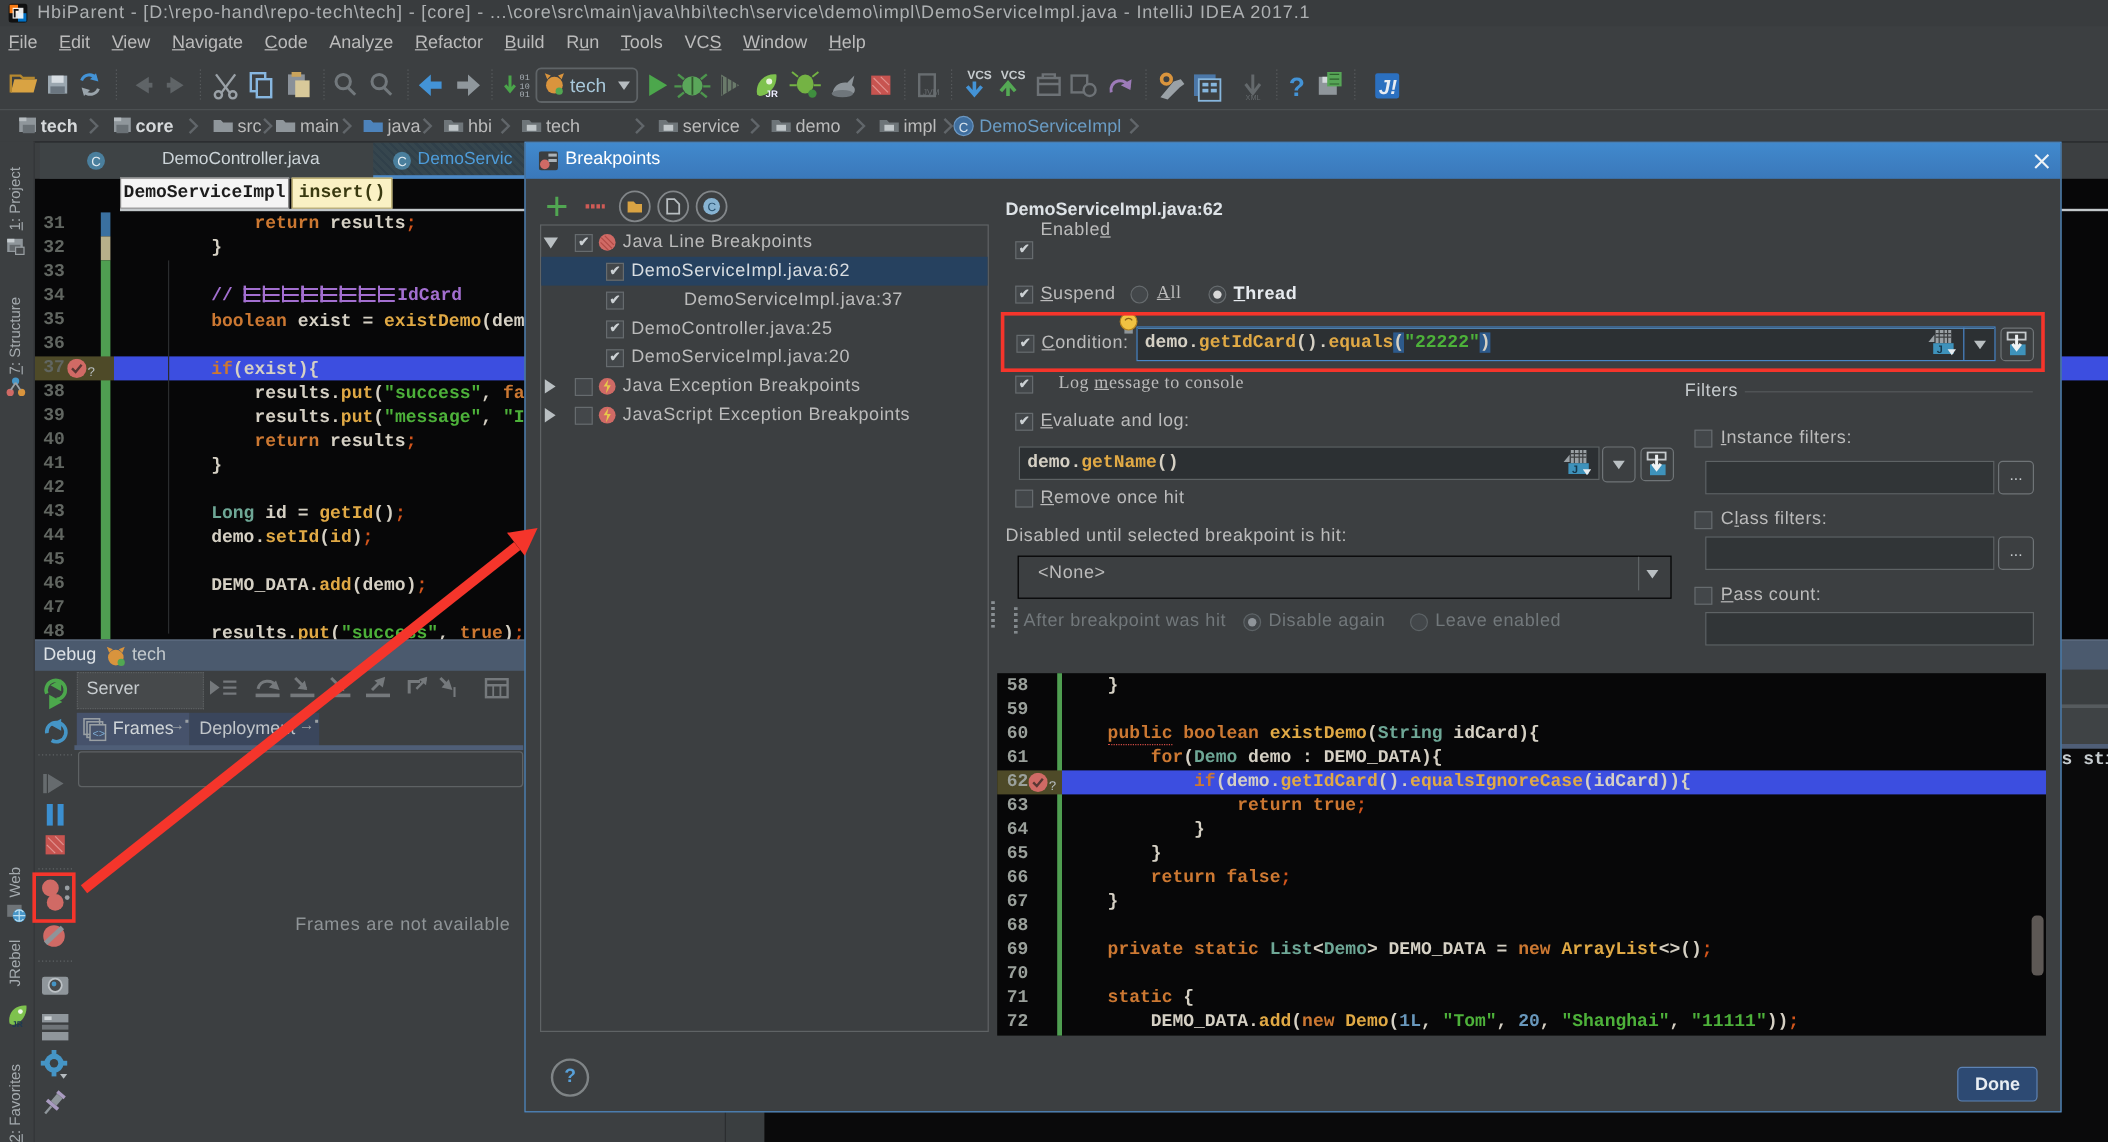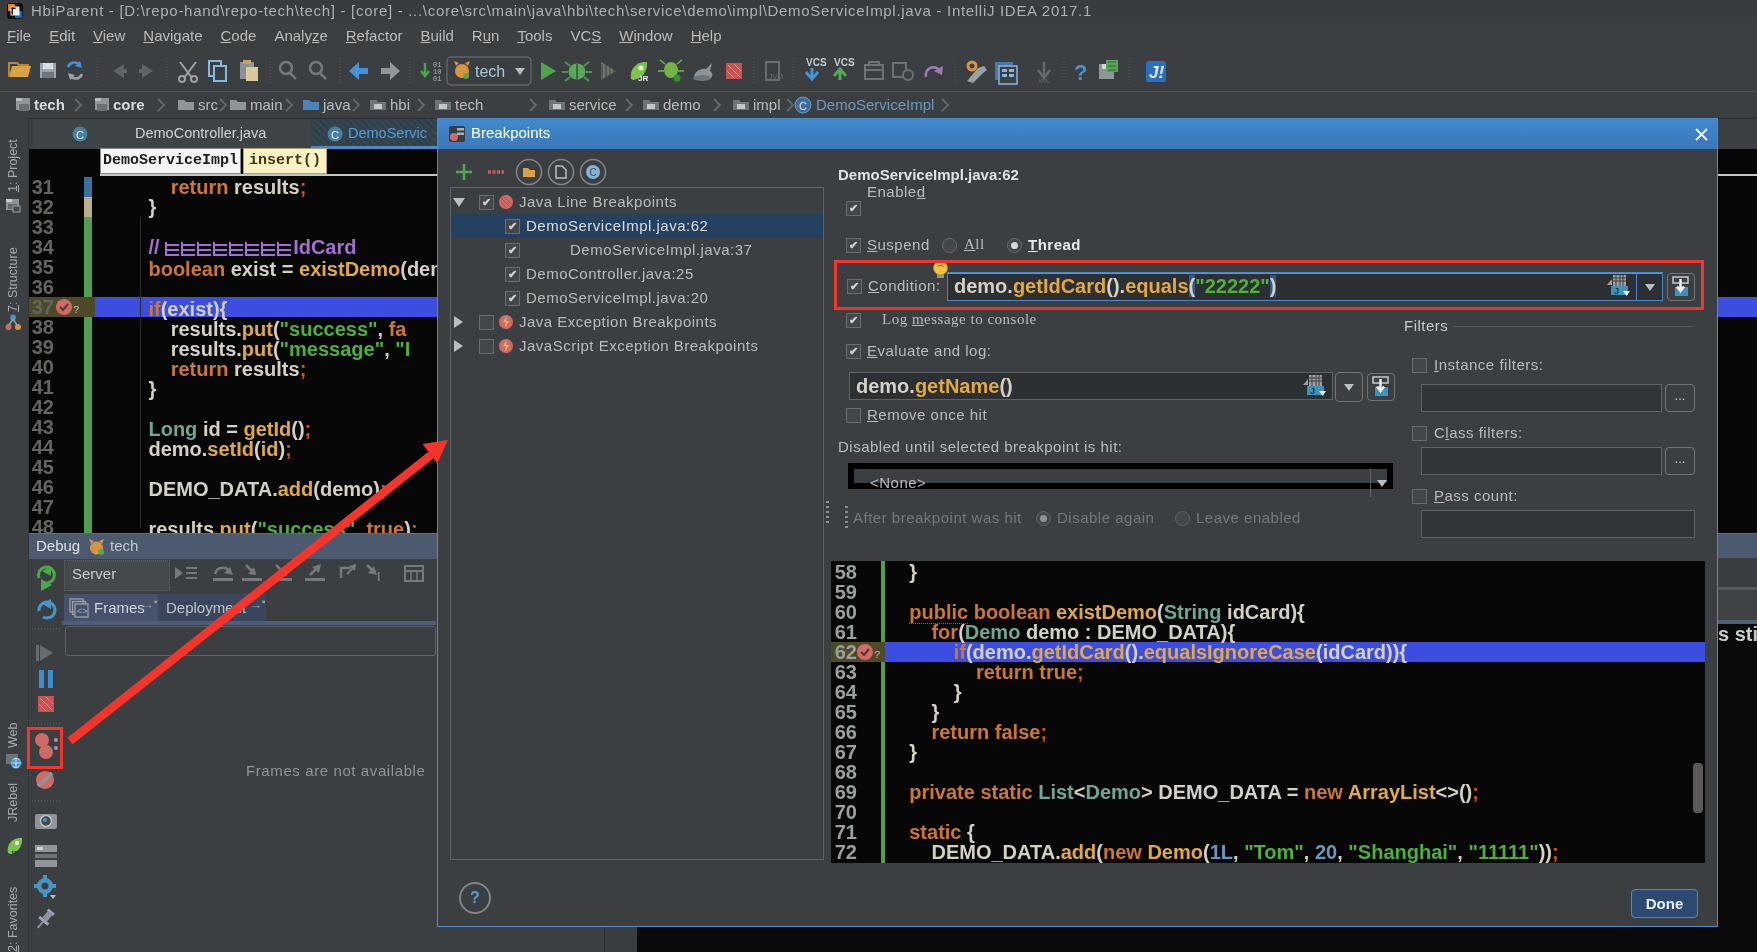--- a/index.html
+++ b/index.html
@@ -1,20 +1,20 @@
 <!DOCTYPE html>
 <html><head>
 <meta charset="utf-8">
 <style>
   html,body{margin:0;padding:0;background:#1e1e1e;}
   #root{position:relative;width:1757px;height:952px;overflow:hidden;
         font-family:"Liberation Sans",sans-serif;background:#3c3f41;}
   .abs{position:absolute;}
-  pre.code{margin:0;font-family:Liberation Sans, sans-serif;font-weight:bold;
-           font-size:20px;line-height:20px;color:#d5d0c4;}
+  pre.code{margin:0;font-family:Liberation Mono, monospace;font-weight:bold;
+           font-size:15px;line-height:20px;color:#d5d0c4;}
   pre.code.num,.num{color:#616661 !important;}
   .o{color:#cc7832;} .y{color:#e0a945;} .g{color:#4db13a;} .b{color:#6897bb;}
   .t{color:#6ea796;} .w{color:#d5d0c4;} .sc{color:#d2551c;} .p{color:#a36fd0;}
   
   .lbl{font-size:15px;color:#bbbbbb;letter-spacing:0.5px;}
   .cb{position:absolute;width:13px;height:13px;background:#43474a;border:1px solid #666b6e;
       color:#ccd1d4;font-size:11px;line-height:12px;text-align:center;font-weight:bold;}
   .rad{position:absolute;width:13px;height:13px;border-radius:50%;background:#43474a;border:1px solid #666b6e;}
   .rad .dot{position:absolute;left:3px;top:3px;width:7px;height:7px;border-radius:50%;background:#d8d8d8;}
   .field{position:absolute;background:#313537;border:1px solid #5e6365;}
@@ -693,21 +693,21 @@
       <rect x="2" y="1" width="15" height="6" fill="none" stroke="#c6cbce" stroke-width="1.5"></rect>
       <rect x="4" y="11" width="13" height="9" fill="#3e92bb"></rect>
       <path d="M9.5 3 L9.5 14 M6 10.5 L9.5 15 L13 10.5" stroke="#eef1f3" stroke-width="2.5" fill="none"></path>
     </svg>
   </div>
 
   <div class="cb" style="left:408px;top:289px;"></div>
   <div class="lbl abs" style="left:429px;top:287px;"><u>R</u>emove once hit</div>
   <div class="lbl abs" style="left:400px;top:319px;">Disabled until selected breakpoint is hit:</div>
 
-  <div class="abs" style="left:410px;top:344px;width:545px;height:26px;background:#3c3f41;border:6px solid #000000;box-sizing:border-box;">
+  <div class="abs" style="left:410px;top:344px;width:545px;height:36px;background:#3c3f41;border:1px solid #000000;box-sizing:border-box;">
     <div class="lbl abs" style="left:16px;top:5px;">&lt;None&gt;</div>
     <div class="abs" style="left:516px;top:0;width:1px;height:28px;background:#5e6365;"></div>
     <svg class="abs" style="left:521px;top:10px" width="14" height="9">
           <path d="M2 1 L12 1 L7 8 Z" fill="#b9bfc2"></path>
         </svg>
   </div>
 
   <div class="abs" style="left:407px;top:387px;width:3px;height:22px;background:repeating-linear-gradient(180deg,#83898d 0 2px,transparent 2px 5px);"></div>
   <div class="lbl abs" style="left:415px;top:390px;color:#72787b;">After breakpoint was hit</div>
   <div class="rad" style="left:598px;top:392px;border-color:#5d6366;">

